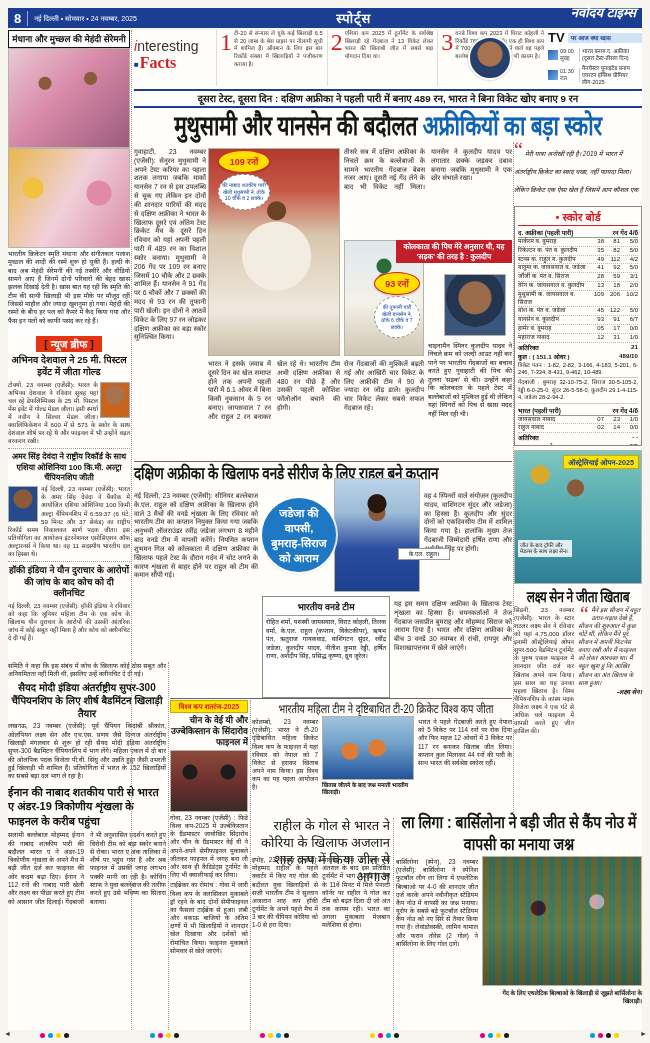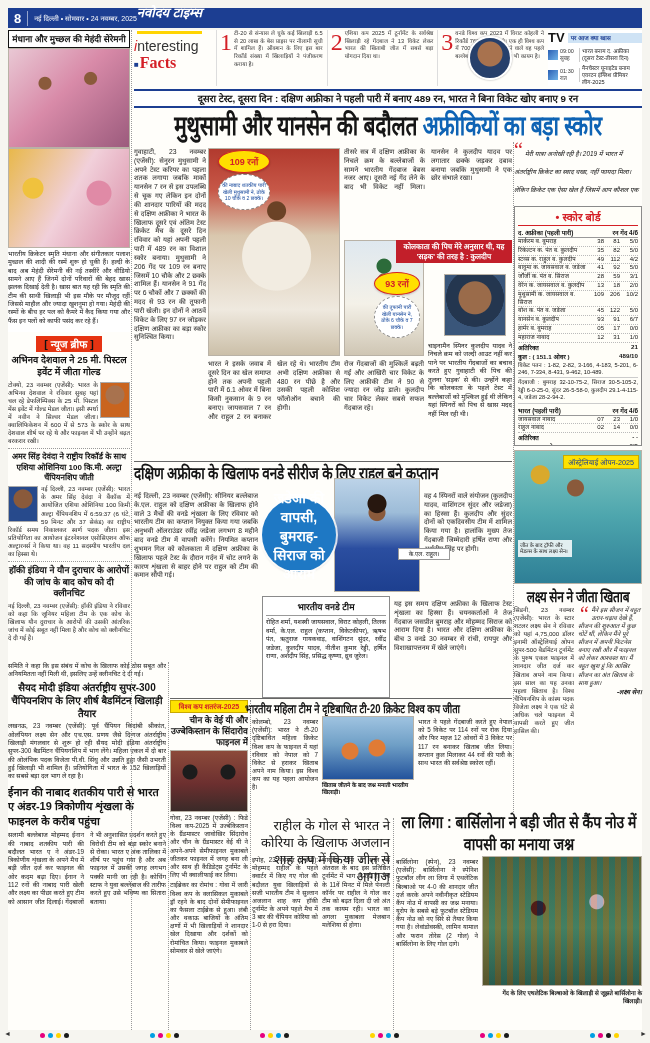--- a/index.html
+++ b/index.html
@@ -72,21 +72,21 @@
   .badge { text-align:center; z-index:5; }
   .badge-val { display:block; background:#ffdf00; border:1.5px solid #d42027; border-radius:50%; color:#d42027; font-weight:bold; font-size:9px; padding:4px 0; box-shadow:0 1px 2px #0003; }
   .badge-cap { display:block; background:#fff; border:1px dashed #8a8a8a; border-radius:50%; color:#16489c; font-size:5.2px; line-height:1.25; padding:7px 3px; margin-top:1px; }
   .b109 { left:218px; top:150px; width:52px; }
   .b93 { left:374px; top:272px; width:46px; }
 
   .kuldeep-h { left:396px; top:240px; width:116px; background:#c21f2a; color:#fff; font-size:7.4px; font-weight:bold; text-align:center; line-height:1.3; padding:2px; }
   .ph-kuldeep { left:444px; top:274px; width:62px; height:62px; background:radial-gradient(circle at 50% 38%, #9a6b4a 0 16px, #24364f 17px 60%, #3a567a 61%); }
   .rahul-h { left:134px; top:464px; width:378px; text-align:left; font-size:13.5px; font-weight:bold; }
   .rahul-h .inner { display:inline-block; transform:scaleY(1.25); white-space:nowrap; letter-spacing:-0.2px; }
-  .bubble { left:262px; top:498px; width:74px; height:74px; background:#1e78c4; border-radius:50%; color:#fff; font-size:14px; font-weight:bold; display:flex; align-items:center; justify-content:center; text-align:center; padding:7px; box-shadow:0 0 0 2px #ffffffcc, 0 1px 3px #0004; z-index:4; }
+  .bubble { left:262px; top:498px; width:74px; height:74px; background:#1e78c4; border-radius:50%; color:#fff; font-size:11px; font-weight:bold; display:flex; align-items:center; justify-content:center; text-align:center; padding:7px; box-shadow:0 0 0 2px #ffffffcc, 0 1px 3px #0004; z-index:4; }
   .ph-rahul { left:334px; top:478px; width:86px; height:114px; background:
      radial-gradient(circle at 50% 22%, #27170f 0 9px, transparent 10px),
      radial-gradient(circle at 50% 30%, #8a5a3b 0 8px, transparent 9px),
      linear-gradient(180deg,#bcd3e8 0%,#9dbcd8 30%,#2b4ea0 62%,#1d3f8f); }
   .rahul-cap { left:398px; top:548px; width:52px; background:#fff; border:1px solid #999; font-size:6px; text-align:center; padding:1px; z-index:5; }
   .teambox { left:262px; top:596px; width:128px; height:102px; border:1px solid #8a8a8a; background:#fff; padding:3px; }
   .teambox-title { font-size:9px; font-weight:bold; text-align:center; border-bottom:1px solid #999; padding-bottom:2px; margin-bottom:2px; }
   .teambox-list { font-size:6.3px; line-height:1.35; text-align:justify; }
 
   
@@ -98,30 +98,30 @@
   .sb-title { color:#d42027; font-size:11px; font-weight:bold; text-align:center; border-bottom:1.5px solid #d42027; padding-bottom:1px; margin-bottom:2px; }
   .sb-team { display:flex; justify-content:space-between; font-size:6.4px; font-weight:bold; border-bottom:1px solid #999; }
   .sb-row { display:flex; font-size:6px; line-height:1.3; border-bottom:1px dotted #bbb; }
   .sb-p { flex:1; } .sb-r { width:15px; text-align:right; } .sb-b { width:16px; text-align:right; } .sb-f { width:18px; text-align:right; }
   .sb-line { display:flex; justify-content:space-between; font-size:6.2px; font-weight:bold; }
   .sb-note { font-size:5.7px; line-height:1.3; text-align:justify; border-bottom:1px solid #ccc; padding:1px 0; }
   .ph-lakshya { left:514px; top:450px; width:128px; height:134px; background:
      radial-gradient(circle at 48% 28%, #8a5a3b 0 8px, transparent 9px),
      radial-gradient(circle at 20% 18%, #d9a92c 0 9px, transparent 10px),
      linear-gradient(180deg,#7fc6c0,#4da5ad 50%,#2e7f96); }
-  .aus-badge { right:2px; top:4px; position:absolute; background:#ffe200; color:#1c3e92; font-size:7.2px; font-weight:normal; padding:1px 4px; border:1px solid #c9a900; }
+  .aus-badge { right:2px; top:4px; position:absolute; background:#ffe200; color:#1c3e92; font-size:7.2px; font-weight:bold; padding:1px 4px; border:1px solid #c9a900; }
   .aus-cap { left:3px; bottom:26px; position:absolute; width:54px; background:#ffffffd9; font-size:5.3px; line-height:1.25; padding:2px; }
   .lakshya-h { left:514px; top:588px; width:128px; text-align:center; font-size:12px; font-weight:bold; }
   .lakshya-h .inner { display:inline-block; transform:scaleY(1.25); white-space:nowrap; letter-spacing:-0.3px; }
   .lakshya-body { left:514px; top:606px; width:128px; height:206px; display:flex; gap:4px; }
   .lk-col { width:60px; font-size:6.2px; }
   .lk-quote { width:64px; font-size:6.2px; font-style:italic; }
 
   
-  .blind-h { left:245px; top:700px; width:260px; font-size:9.5px; font-weight:bold; white-space:nowrap; }
+  .blind-h { left:256px; top:700px; width:260px; font-size:9.5px; font-weight:normal; white-space:nowrap;text-align:center; }
   .blind-h .inner{ display:inline-block; transform:scaleY(1.25); transform-origin:left top; }
   .ph-blind { left:322px; top:716px; width:92px; height:64px; background:
      radial-gradient(circle at 30% 55%, #e07b35 0 8px, transparent 9px),
      radial-gradient(circle at 60% 50%, #e07b35 0 8px, transparent 9px),
      linear-gradient(180deg,#9fc3e0,#6f9fc6 45%,#23539c); }
   .blind-cap { left:322px; top:782px; width:92px; font-size:5.8px; font-weight:bold; line-height:1.25; }
   .rahil-h { left:252px; top:818px; width:138px; font-size:13px; font-weight:normal; text-align:right; line-height:1.3; }
   .junior { border-top:1.5px solid #333; border-bottom:1.5px solid #333; padding:2px 0; margin-bottom:2px; }
   .junior-h { font-size:7.4px; font-weight:bold; text-align:center; line-height:1.3; }
   .junior-b { font-size:5.8px; text-align:justify; line-height:1.3; margin-top:1px; }
@@ -170,20 +170,21 @@
   .paper-bg { left:8px; top:30px; width:634px; height:1000px; background:#fffefa; z-index:-1; }
 </style>
 </head>
 <body>
 
 <div class="abs paper-bg"></div>
 
 <div class="abs topbar">
   <span class="pgnum">8</span>
   <span class="pgdate">नई दिल्ली • सोमवार • 24 नवम्बर, 2025</span>
+  <span class="section-title">स्पोर्ट्स</span>
   <span class="masthead">नवोदय टाइम्स</span>
 </div>
 
 <div class="abs mehndi">
   <div class="mehndi-title">मंधाना और मुच्छल की मेहंदी सेरेमनी</div>
   <div class="ph ph-mehndi1"></div>
   <div class="ph ph-mehndi2"></div>
   <div class="mehndi-cap jt">भारतीय क्रिकेटर स्मृति मंधाना और संगीतकार पलाश मुच्छल की शादी की रस्में शुरू हो चुकी हैं। हल्दी के बाद अब मेहंदी सेरेमनी की नई तस्वीरें और वीडियो सामने आए हैं जिनमें दोनों परिवारों की बेहद खास झलक दिखाई देती है। खास बात यह रही कि स्मृति की टीम की साथी खिलाड़ी भी इस मौके पर मौजूद रहीं जिससे माहौल और ज्यादा खुशनुमा हो गया। मेहंदी की रस्मों के बीच हर पल को कैमरे में कैद किया गया और फैंस इन पलों को काफी पसंद कर रहे हैं।</div>
 </div>
 

